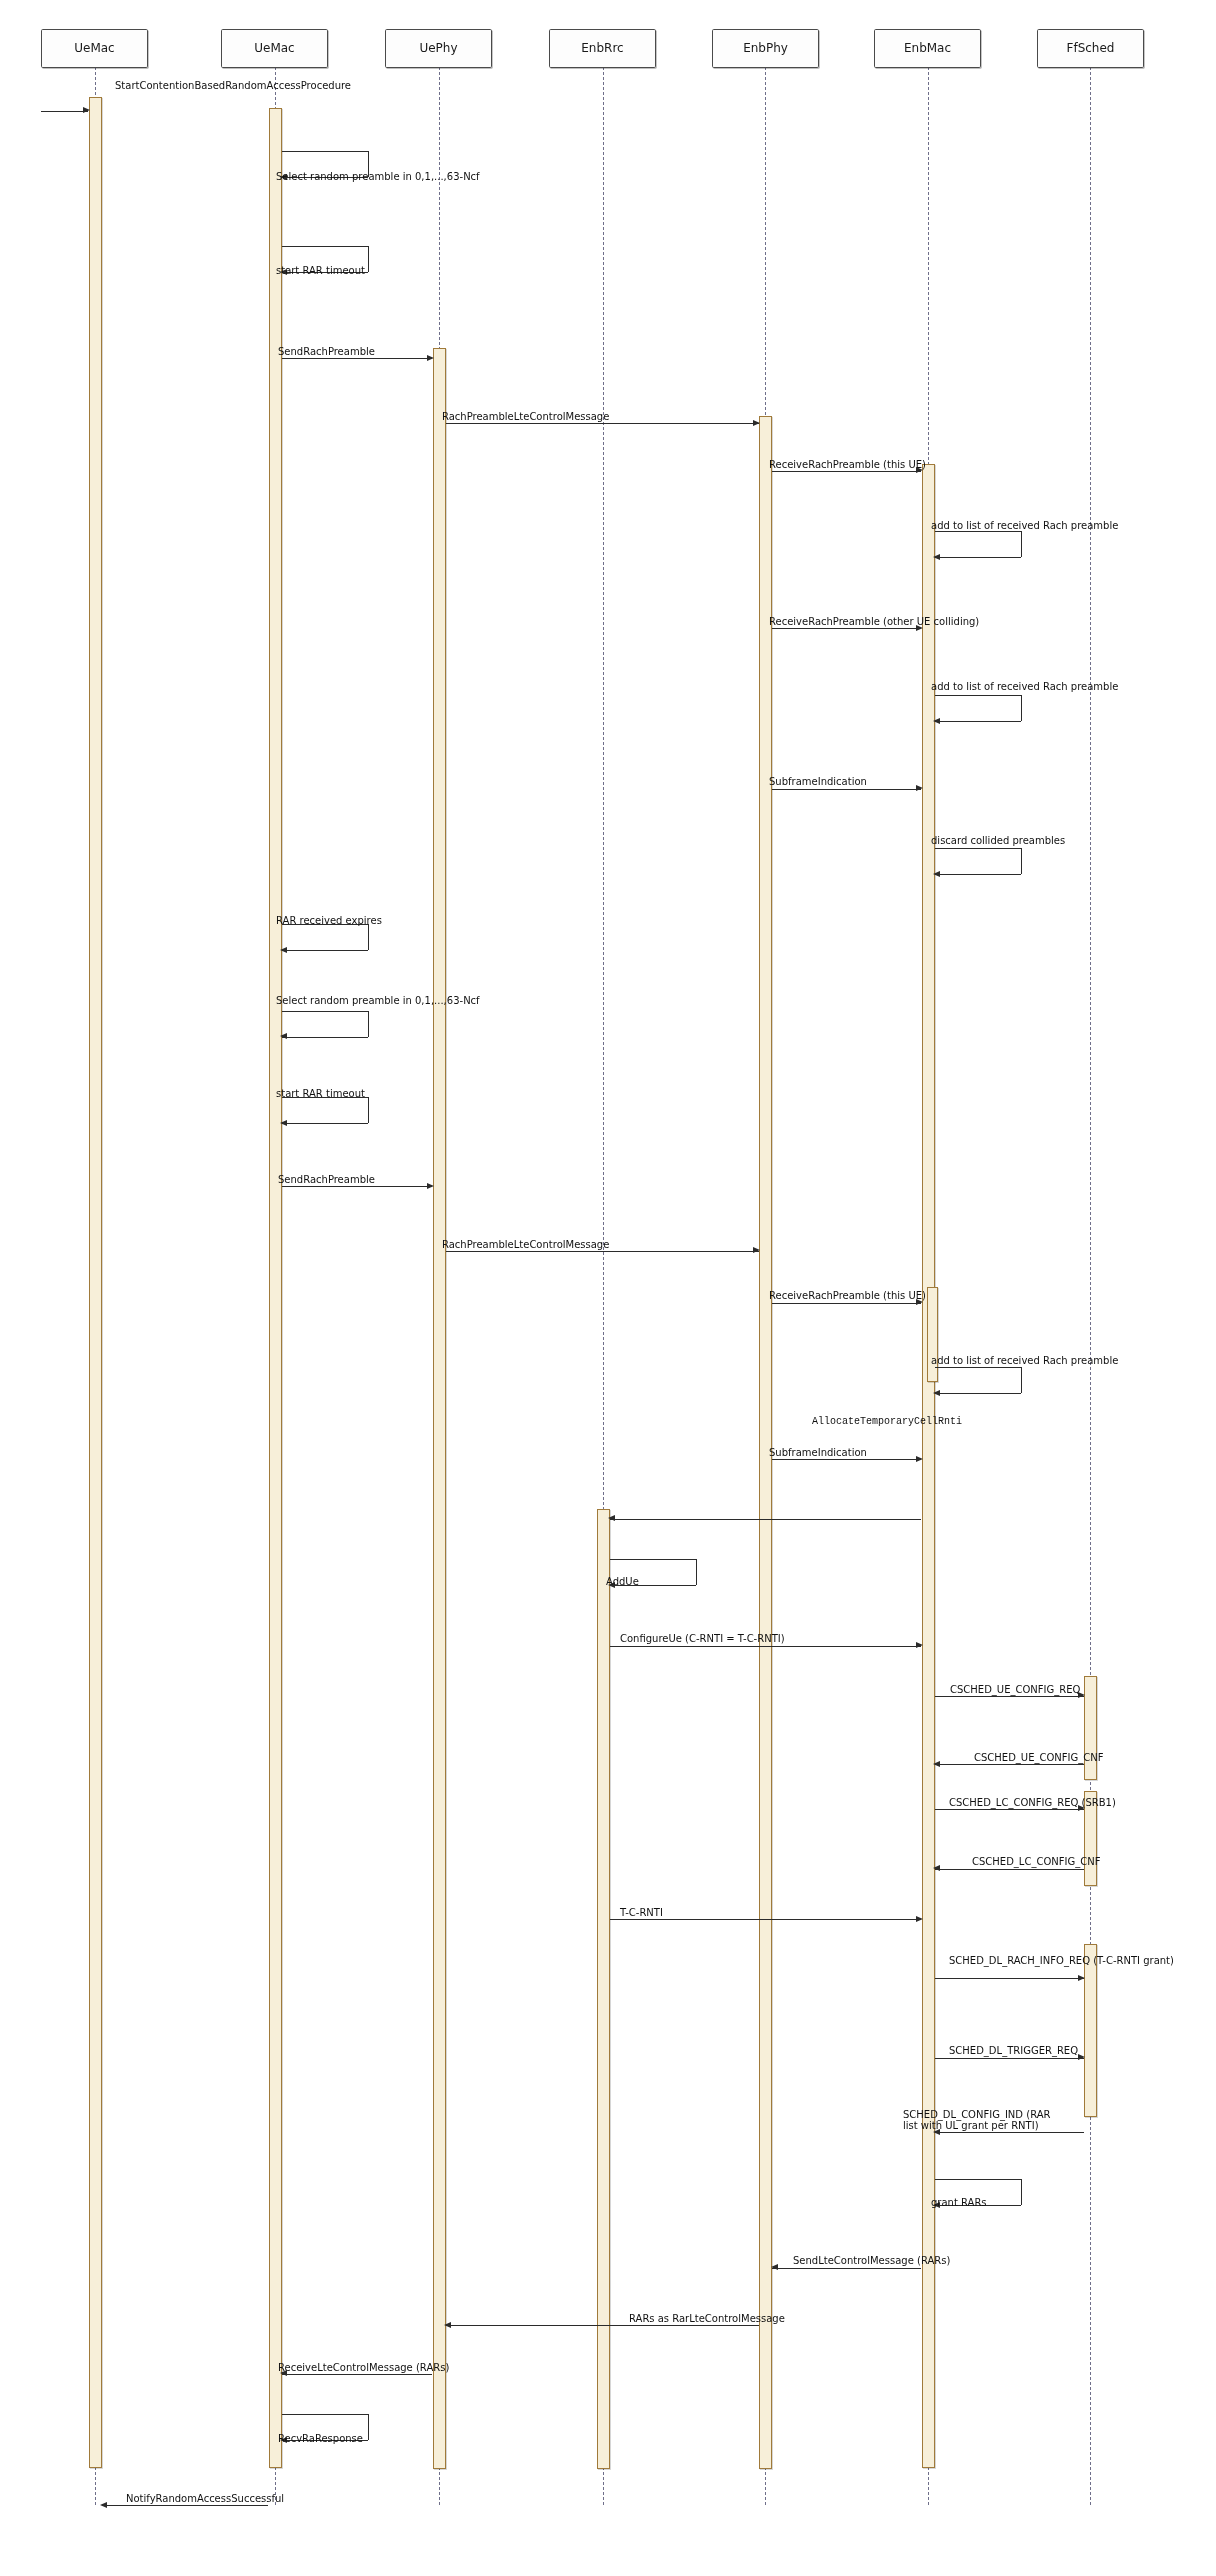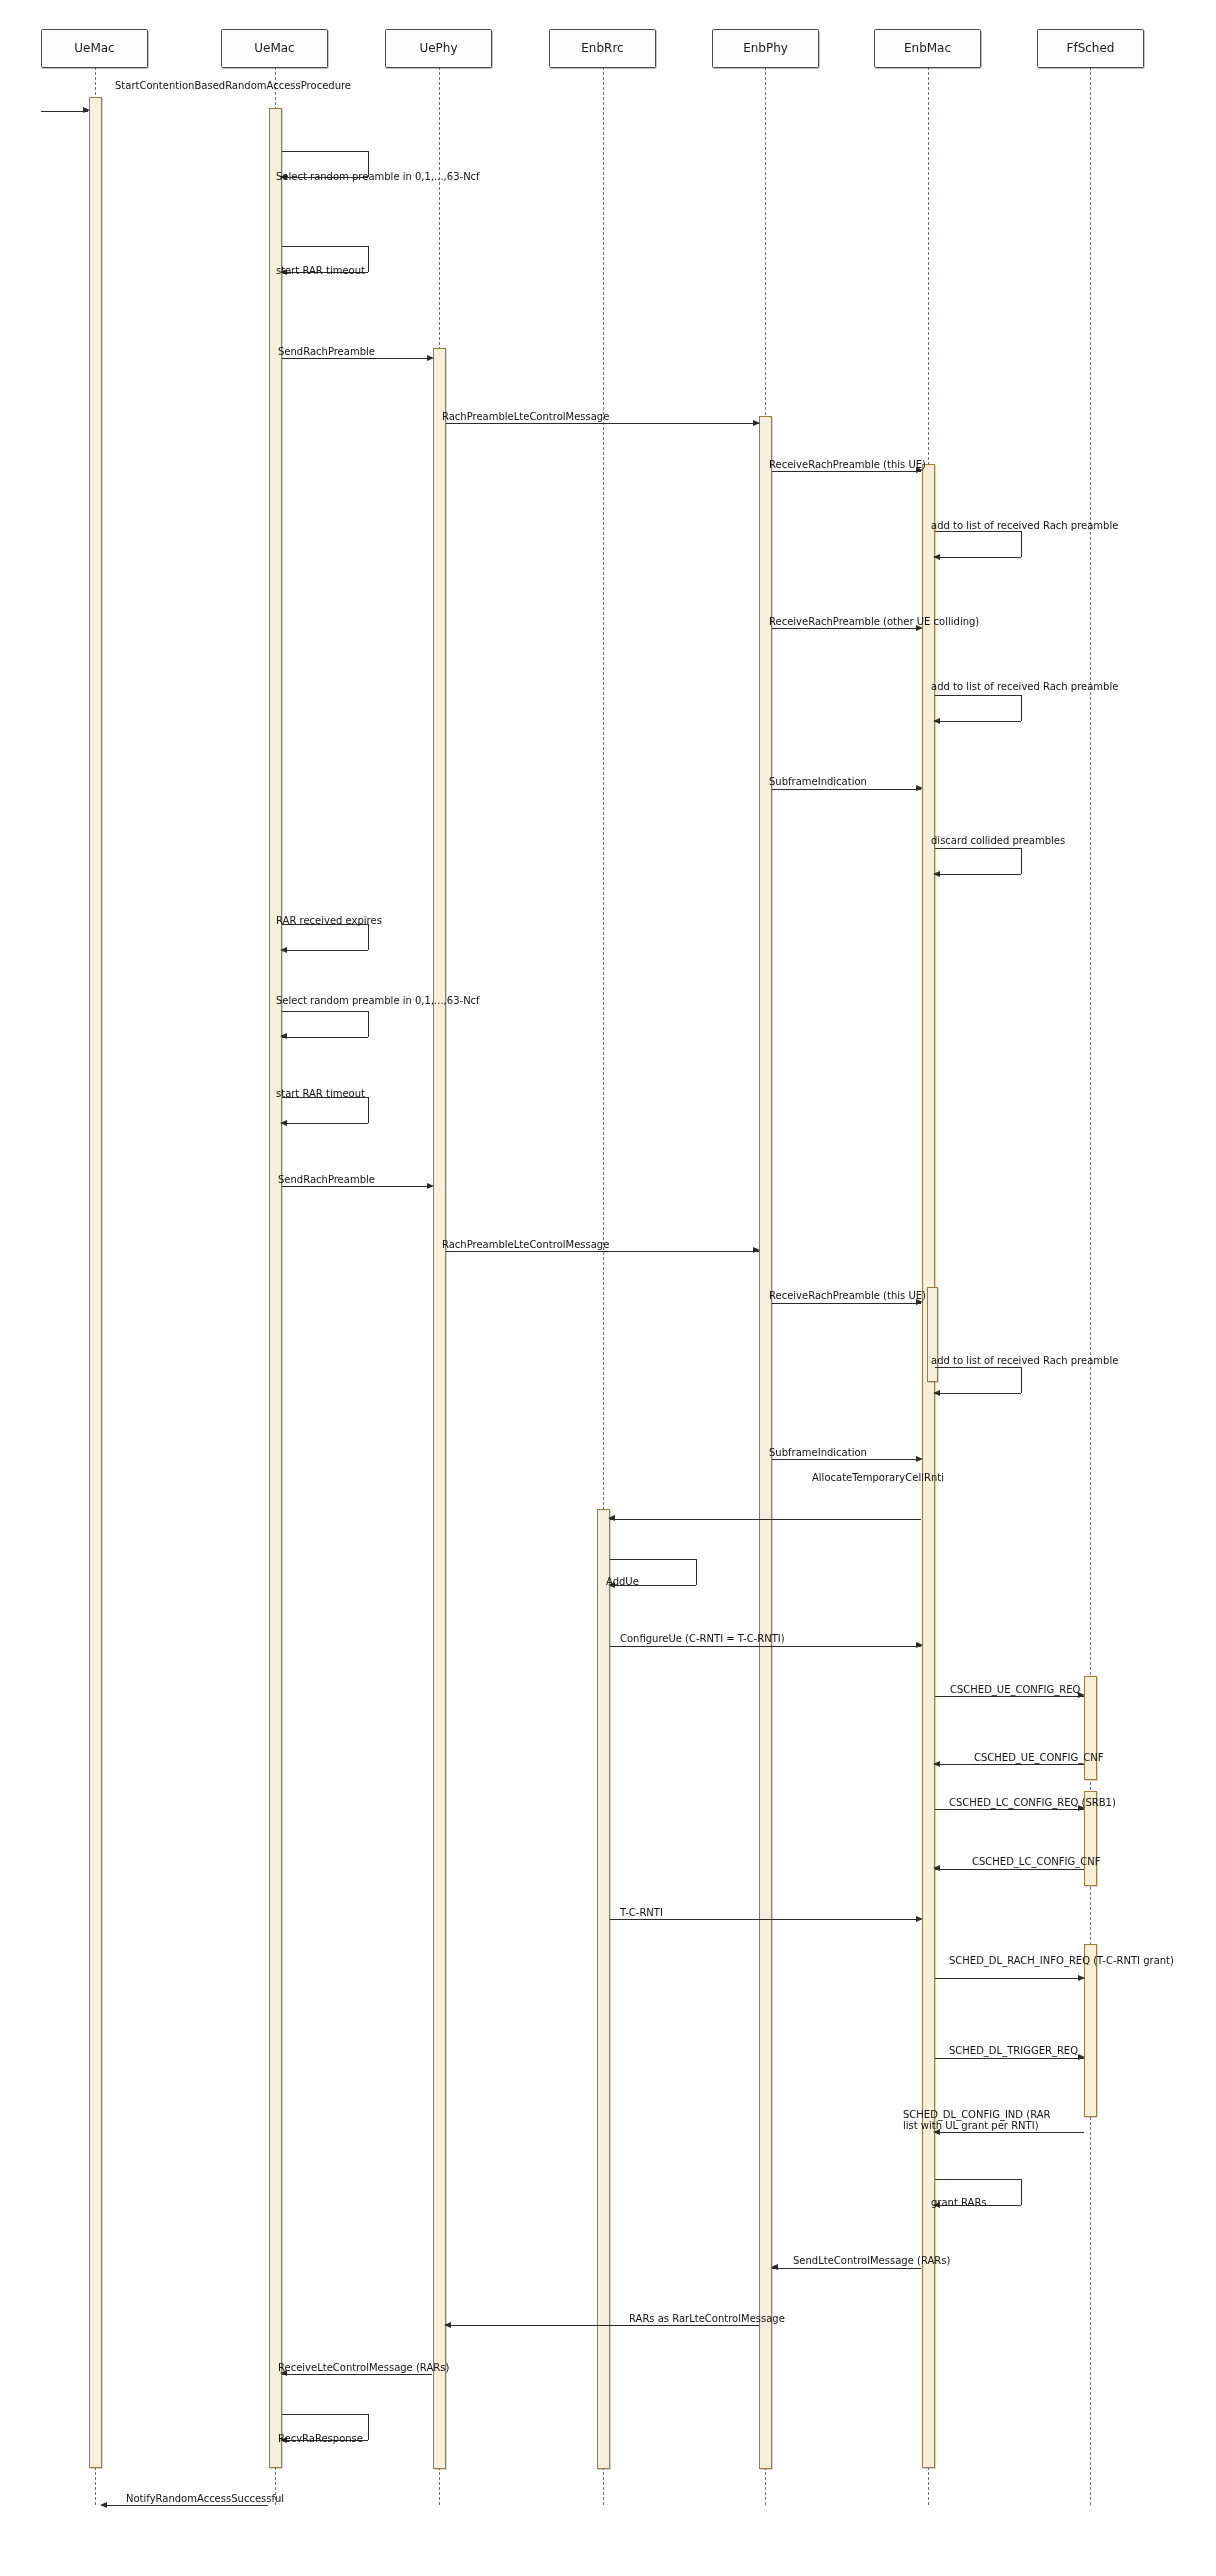--- a/index.html
+++ b/index.html
@@ -168,21 +168,21 @@
     <div class="self-top" style="left: 935px; top: 1367px; width: 86px;"></div>
     <div class="self-side" style="left: 1021px; top: 1367px; height: 26px;"></div>
     <div class="self-bottom" style="left: 935px; top: 1393px; width: 86px;"></div>
     <div class="msg-arrow arrow-left" style="left: 933px; top: 1390px;"></div>
     <div class="msg-label" style="left: 931px; top: 1356px;">add to list of received Rach preamble</div>
     <div class="msg-line" style="left: 772px; top: 1459px; width: 149px;"></div>
     <div class="msg-arrow arrow-right" style="top: 1456px; left: 916px;"></div>
     <div class="msg-label" style="left: 769px; top: 1448px;">SubframeIndication</div>
     <div class="msg-line" style="left: 610px; top: 1519px; width: 311px;"></div>
     <div class="msg-arrow arrow-left" style="top: 1515px; left: 608px;"></div>
-    <div class="msg-label" style="left: 812px; top: 1473px;">AllocateTemporaryCellRnti</div>
+    <div class="msg-label" style="left: 812px; top: 1417px; font-family: Liberation Mono, monospace;">AllocateTemporaryCellRnti</div>
     <div class="self-top" style="left: 610px; top: 1559px; width: 86px;"></div>
     <div class="self-side" style="left: 696px; top: 1559px; height: 26px;"></div>
     <div class="self-bottom" style="left: 610px; top: 1585px; width: 86px;"></div>
     <div class="msg-arrow arrow-left" style="left: 608px; top: 1582px;"></div>
     <div class="msg-label" style="left: 606px; top: 1577px;">AddUe</div>
     <div class="msg-line" style="left: 610px; top: 1646px; width: 311px;"></div>
     <div class="msg-arrow arrow-right" style="top: 1642px; left: 916px;"></div>
     <div class="msg-label" style="left: 620px; top: 1634px;">ConfigureUe (C-RNTI = T-C-RNTI)</div>
     <div class="msg-line" style="left: 935px; top: 1696px; width: 149px;"></div>
     <div class="msg-arrow arrow-right" style="top: 1692px; left: 1078px;"></div>

